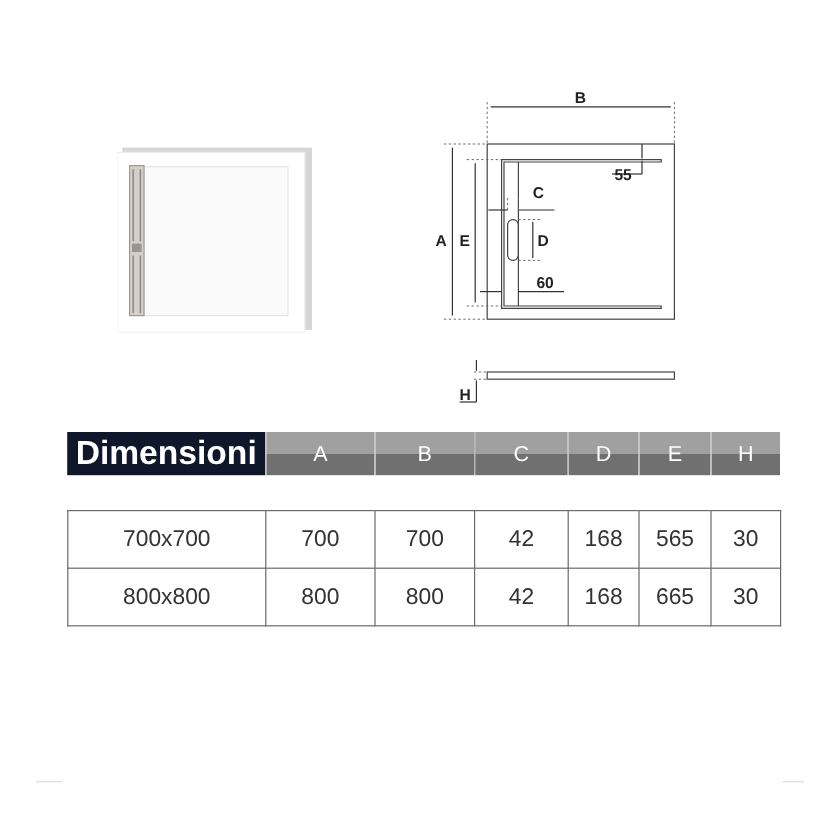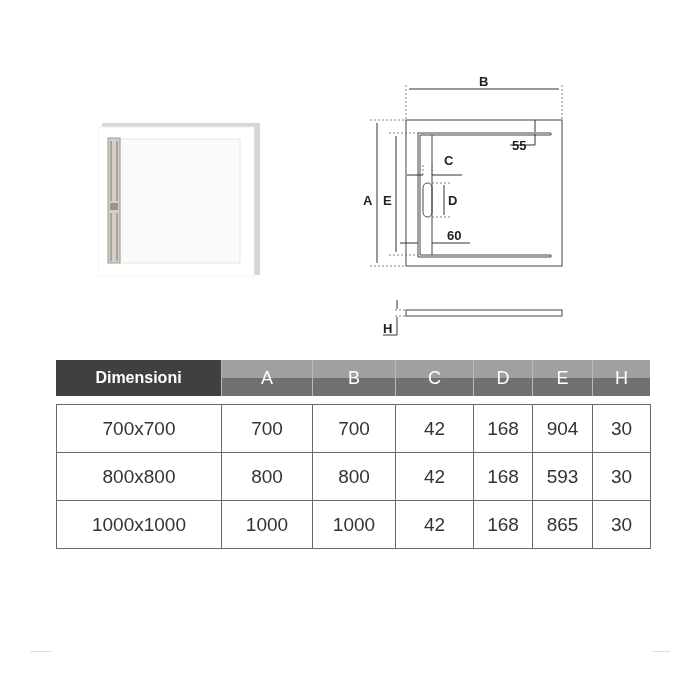--- a/index.html
+++ b/index.html
@@ -1,22 +1,22 @@
 <!DOCTYPE html>
 <html><head>
 <meta charset="utf-8">
 <style>
   html,body{margin:0;padding:0;background:#fff;}
   body{width:700px;height:700px;position:relative;overflow:hidden;font-family:"Liberation Sans",sans-serif;}
   .photo{position:absolute;left:98px;top:121px;width:162px;height:156px;}
   .diagram{position:absolute;left:355px;top:65px;width:220px;height:280px;}
   .tbl-header{position:absolute;left:56px;top:360px;width:594px;height:36px;display:flex;}
-  .th-first{width:165px;background:#404040;color:#fff;font-weight:bold;font-size:16px;display:flex;align-items:center;justify-content:center;box-sizing:border-box;}
+  .th-first{width:165px;background:#0f172a;color:#fff;font-weight:bold;font-size:28px;display:flex;align-items:center;justify-content:center;box-sizing:border-box;}
   .th{background:linear-gradient(#a0a0a0 0%,#a0a0a0 50%,#707070 50%,#707070 100%);color:#fff;font-size:18px;display:flex;align-items:center;justify-content:center;border-left:1px solid #b8b8b8;box-sizing:border-box;}
-  .tbl{position:absolute;left:56px;top:404px;border-collapse:collapse;}
+  .tbl{position:absolute;left:56px;top:425px;border-collapse:collapse;}
   .tbl td{border:1.5px solid #6a6a6a;height:48px;padding:0;text-align:center;font-size:19px;color:#333;box-sizing:border-box;}
   .side-line{position:absolute;top:651px;height:1px;background:#ddd;}
 </style>
 </head>
 <body>
 
 <svg class="photo" viewBox="0 0 162 156">
   <defs>
     <linearGradient id="sh" x1="0" y1="0" x2="1" y2="1">
       <stop offset="0" stop-color="#e8e8e8"></stop>
@@ -109,35 +109,26 @@
       <col style="width:60px">
       <col style="width:58px">
     </colgroup>
   <tbody>
       <tr>
     <td>700x700</td>
     <td>700</td>
     <td>700</td>
     <td>42</td>
     <td>168</td>
-    <td>904</td>
+    <td>565</td>
     <td>30</td>
   </tr>
   <tr>
     <td>800x800</td>
     <td>800</td>
     <td>800</td>
     <td>42</td>
     <td>168</td>
-    <td>593</td>
-    <td>30</td>
-  </tr>
-  <tr>
-    <td>1000x1000</td>
-    <td>1000</td>
-    <td>1000</td>
-    <td>42</td>
-    <td>168</td>
-    <td>865</td>
+    <td>665</td>
     <td>30</td>
   </tr>
 </tbody>
   </table>
 
 </body></html>

